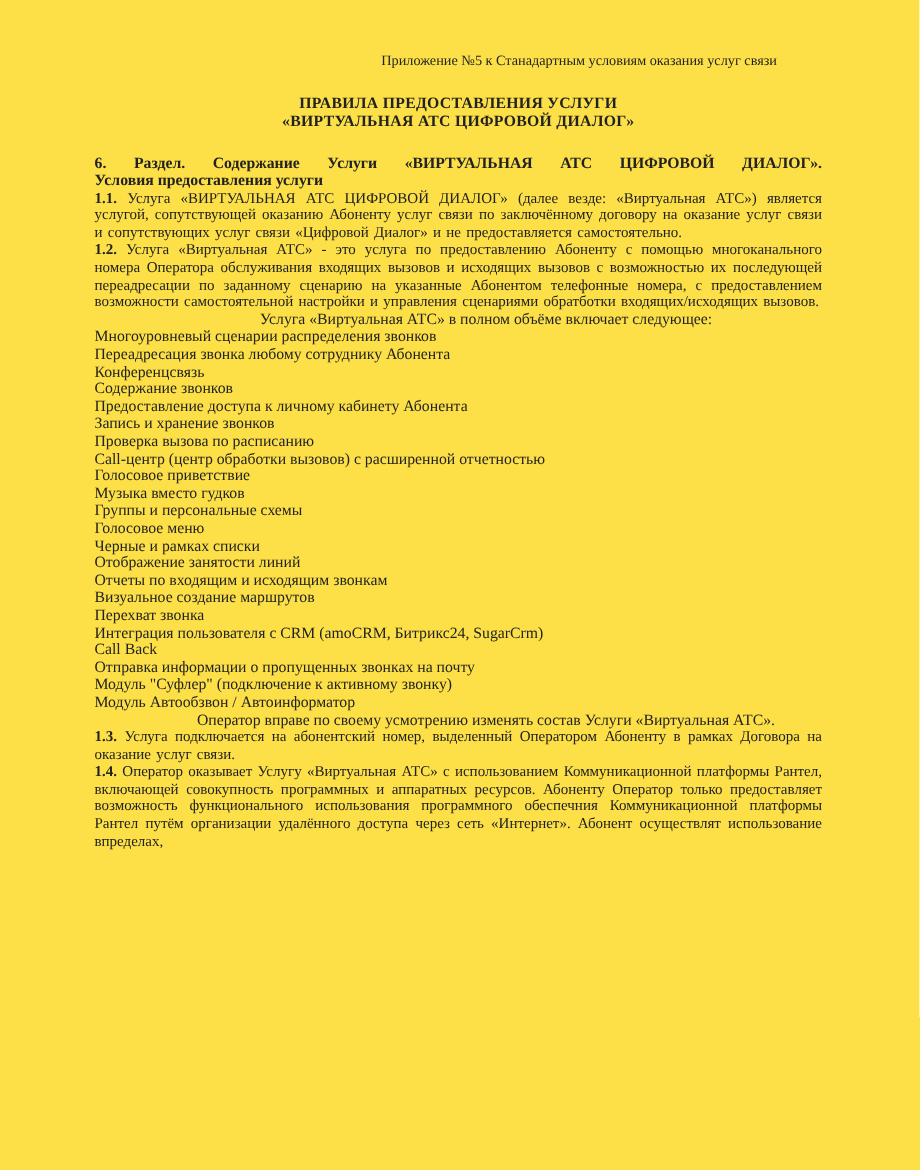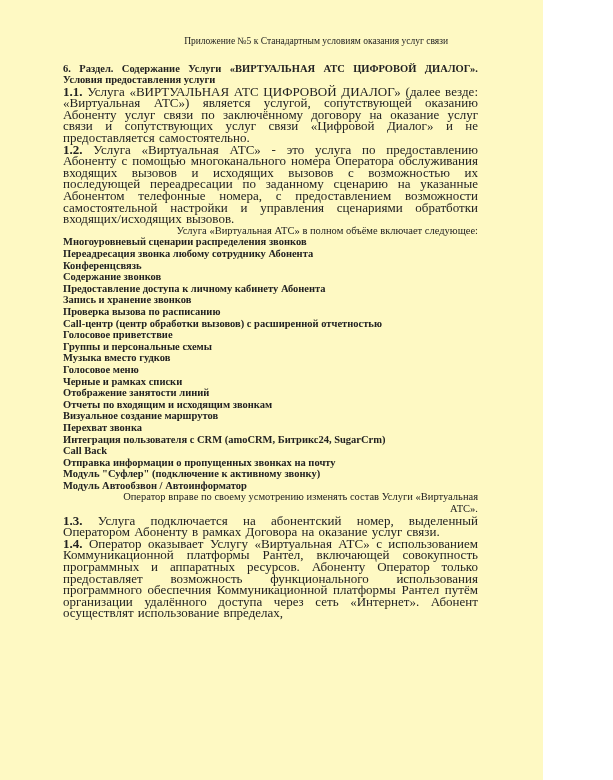--- a/index.html
+++ b/index.html
@@ -1,20 +1,20 @@
 <!DOCTYPE html>
 <html lang="ru"><head>
 <meta charset="utf-8">
 <style>
   html, body { margin: 0; padding: 0; background: #ffffff; }
   .page {
     position: relative;
-    width: 543px;
+    width: 613px;
     height: 780px;
-    background: #fef9c3;
+    background: #fde047;
     box-sizing: border-box;
     padding: 36px 65px 0 63px;
     font-family: "Liberation Serif", "DejaVu Serif", serif;
     color: #222222;
     overflow: hidden;
   }
   .appendix-note {
     font-size: 9.5px;
     line-height: 11.5px;
     text-align: right;
@@ -33,49 +33,53 @@
     font-weight: bold;
     font-size: 10.5px;
     line-height: 11.6px;
   }
   .section-heading .force-justify {
     text-align: justify;
     text-align-last: justify;
   }
   .para {
     margin: 0;
-    font-size: 13px;
+    font-size: 10px;
     line-height: 11.6px;
     text-align: justify;
     word-spacing: 1px;
   }
   .para b { font-weight: bold; }
   .indent-line {
     margin: 0;
     font-size: 10.5px;
     line-height: 11.6px;
-    text-align: right;
+    text-align: center;
     text-indent: 37px;
   }
-  .feature-list { margin: 0; font-weight: bold; }
+  .feature-list { margin: 0; }
   .feature-list .feature-item {
     font-size: 10.5px;
     line-height: 11.6px;
     text-align: left;
   }
 </style>
 </head>
 <body>
 
 <div class="page">
 
   <div class="appendix-note">
     <div>Приложение №5 к Станадартным условиям оказания услуг связи</div>
   </div>
 
+  <div class="doc-title">
+    <div>ПРАВИЛА ПРЕДОСТАВЛЕНИЯ УСЛУГИ</div>
+    <div>«ВИРТУАЛЬНАЯ АТС ЦИФРОВОЙ ДИАЛОГ»</div>
+  </div>
 
   <div class="section-heading">
     <div class="force-justify">6. Раздел. Содержание Услуги «ВИРТУАЛЬНАЯ АТС ЦИФРОВОЙ ДИАЛОГ».</div>
     <div>Условия предоставления услуги</div>
   </div>
 
   <p class="para"><b>1.1. </b><span>Услуга «ВИРТУАЛЬНАЯ АТС ЦИФРОВОЙ ДИАЛОГ» (далее везде: «Виртуальная АТС») является услугой, сопутствующей оказанию Абоненту услуг связи по заключённому договору на оказание услуг связи и сопутствующих услуг связи «Цифровой Диалог» и не предоставляется самостоятельно.</span></p>
 
   <p class="para"><b>1.2. </b><span>Услуга «Виртуальная АТС» - это услуга по предоставлению Абоненту с помощью многоканального номера Оператора обслуживания входящих вызовов и исходящих вызовов с возможностью их последующей переадресации по заданному сценарию на указанные Абонентом телефонные номера, с предоставлением возможности самостоятельной настройки и управления сценариями обратботки входящих/исходящих вызовов.</span></p>
 
@@ -84,22 +88,22 @@
   <div class="feature-list">
       <div class="feature-item">Многоуровневый сценарии распределения звонков</div>
       <div class="feature-item">Переадресация звонка любому сотруднику Абонента</div>
       <div class="feature-item">Конференцсвязь</div>
       <div class="feature-item">Содержание звонков</div>
       <div class="feature-item">Предоставление доступа к личному кабинету Абонента</div>
       <div class="feature-item">Запись и хранение звонков</div>
       <div class="feature-item">Проверка вызова по расписанию</div>
       <div class="feature-item">Call-центр (центр обработки вызовов) с расширенной отчетностью</div>
       <div class="feature-item">Голосовое приветствие</div>
+      <div class="feature-item">Музыка вместо гудков</div>
       <div class="feature-item">Группы и персональные схемы</div>
-      <div class="feature-item">Музыка вместо гудков</div>
       <div class="feature-item">Голосовое меню</div>
       <div class="feature-item">Черные и рамках списки</div>
       <div class="feature-item">Отображение занятости линий</div>
       <div class="feature-item">Отчеты по входящим и исходящим звонкам</div>
       <div class="feature-item">Визуальное создание маршрутов</div>
       <div class="feature-item">Перехват звонка</div>
       <div class="feature-item">Интеграция пользователя с CRM (amoCRM, Битрикс24, SugarCrm)</div>
       <div class="feature-item">Call Back</div>
       <div class="feature-item">Отправка информации о пропущенных звонках на почту</div>
       <div class="feature-item">Модуль "Суфлер" (подключение к активному звонку)</div>

